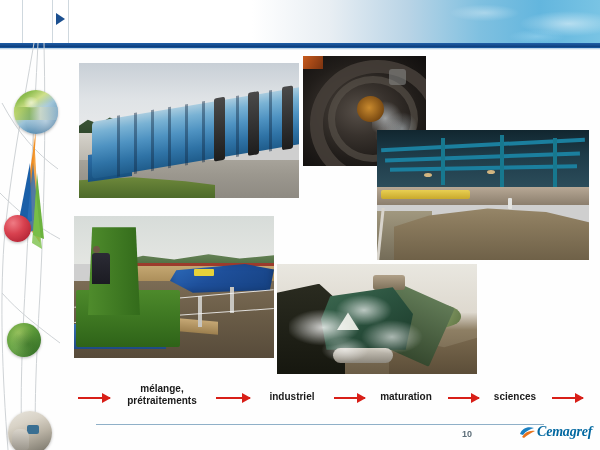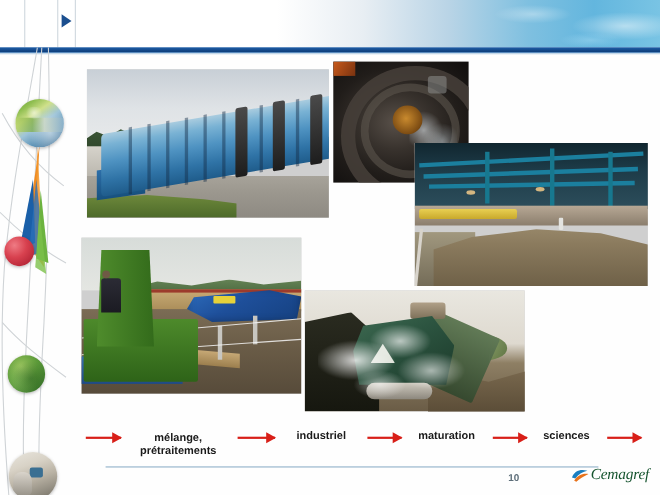--- a/index.html
+++ b/index.html
@@ -311,21 +311,21 @@
   .flow-label {
     position: absolute;
     font-family: "Liberation Sans", sans-serif;
     font-size: 10px;
     font-weight: bold;
     color: #1a1a1a;
     text-align: center;
     line-height: 12px;
     white-space: nowrap;
   }
-  .flow-label.two-line { line-height: 12px; margin-top: 10px; }
+  .flow-label.two-line { line-height: 12px; }
 
   
   .footer-rule {
     position: absolute;
     left: 96px; top: 424px;
     width: 448px; height: 1px;
     background: #8fb0c8;
   }
   .footer-text {
     position: absolute;
@@ -345,23 +345,23 @@
   .logo {
     position: absolute;
     left: 519px; top: 424px;
     display: flex;
     align-items: center;
     gap: 1px;
   }
   .logo-text {
     font-family: "Liberation Serif", serif;
     font-style: italic;
-    font-weight: normal;
+    font-weight: bold;
     font-size: 14px;
-    color: #14532d;
+    color: #0369a1;
     letter-spacing: -.2px;
     text-align: center;
   }
 </style>
 </head>
 <body>
 
 <div id="slide">
 
   <div class="header-band">

